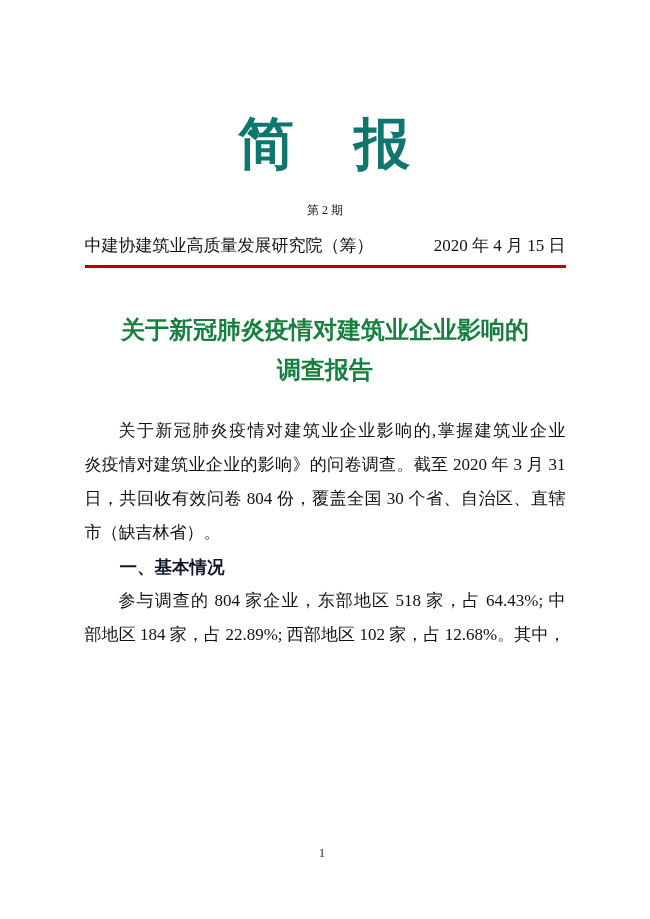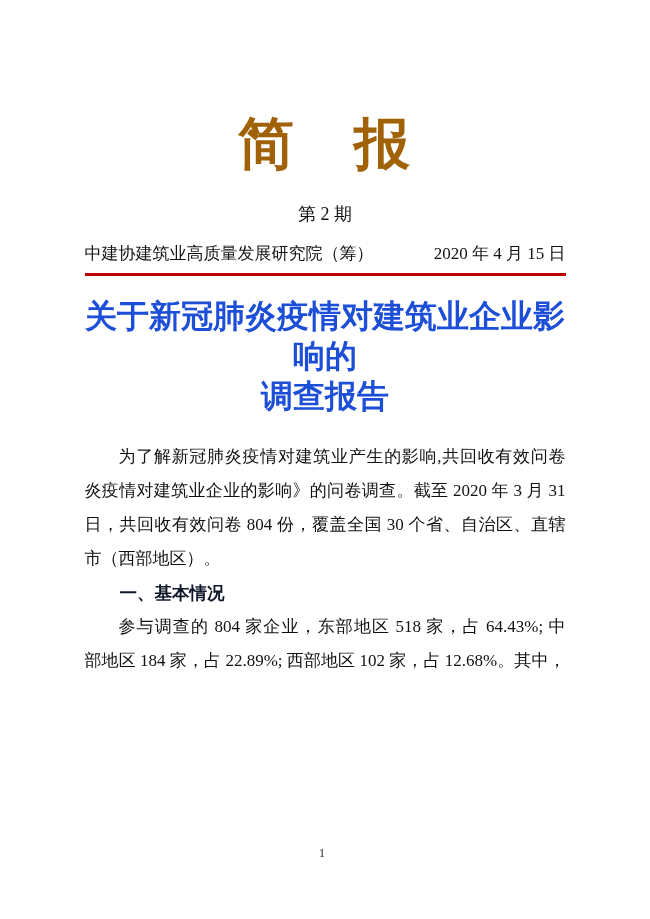--- a/index.html
+++ b/index.html
@@ -19,49 +19,49 @@
   .content {
     margin: 0 auto;
     width: 481px;
     padding-top: 112px;
   }
   .masthead-title {
     text-align: center;
     font-size: 56px;
     font-weight: bold;
     line-height: 1.15;
-    color: #a16207;
+    color: #0f766e;
     letter-spacing: 2px;
   }
   .issue-line {
     margin-top: 26px;
     text-align: center;
-    font-size: 18px;
+    font-size: 12px;
     line-height: 1.35;
     color: #111111;
   }
   .org-date-row {
     margin-top: 15px;
     display: flex;
     justify-content: space-between;
     align-items: flex-start;
     font-size: 17px;
     line-height: 1.4;
     color: #111111;
   }
   .red-rule {
     margin-top: 8px;
     height: 3px;
     background: #c00000;
   }
   .report-title {
-    margin-top: 20px;
-    font-size: 32px;
+    margin-top: 42px;
+    font-size: 24px;
     font-weight: bold;
-    color: #1d4ed8;
+    color: #15803d;
   }
   .report-title .title-line {
     text-align: center;
     line-height: 40px;
   }
   .body-para {
     font-size: 17px;
     line-height: 34px;
     color: #111111;
   }
@@ -112,24 +112,24 @@
     </div>
 
     <div class="red-rule"></div>
 
     <div class="report-title">
         <div class="title-line">关于新冠肺炎疫情对建筑业企业影响的</div>
         <div class="title-line last">调查报告</div>
       </div>
 
     <div class="body-para para-intro">
-        <div class="doc-line indent">为了解新冠肺炎疫情对建筑业产生的影响,共回收有效问卷</div>
+        <div class="doc-line indent">关于新冠肺炎疫情对建筑业企业影响的,掌握建筑业企业</div>
         <div class="doc-line">炎疫情对建筑业企业的影响》的问卷调查。截至 2020 年 3 月 31</div>
         <div class="doc-line">日，共回收有效问卷 804 份，覆盖全国 30 个省、自治区、直辖</div>
-        <div class="doc-line last">市（西部地区）。</div>
+        <div class="doc-line last">市（缺吉林省）。</div>
       </div>
 
     <div class="section-heading">一、基本情况</div>
 
     <div class="body-para">
         <div class="doc-line indent">参与调查的 804 家企业，东部地区 518 家，占 64.43%; 中</div>
         <div class="doc-line">部地区 184 家，占 22.89%; 西部地区 102 家，占 12.68%。其中，</div>
       </div>
 
   </div>

